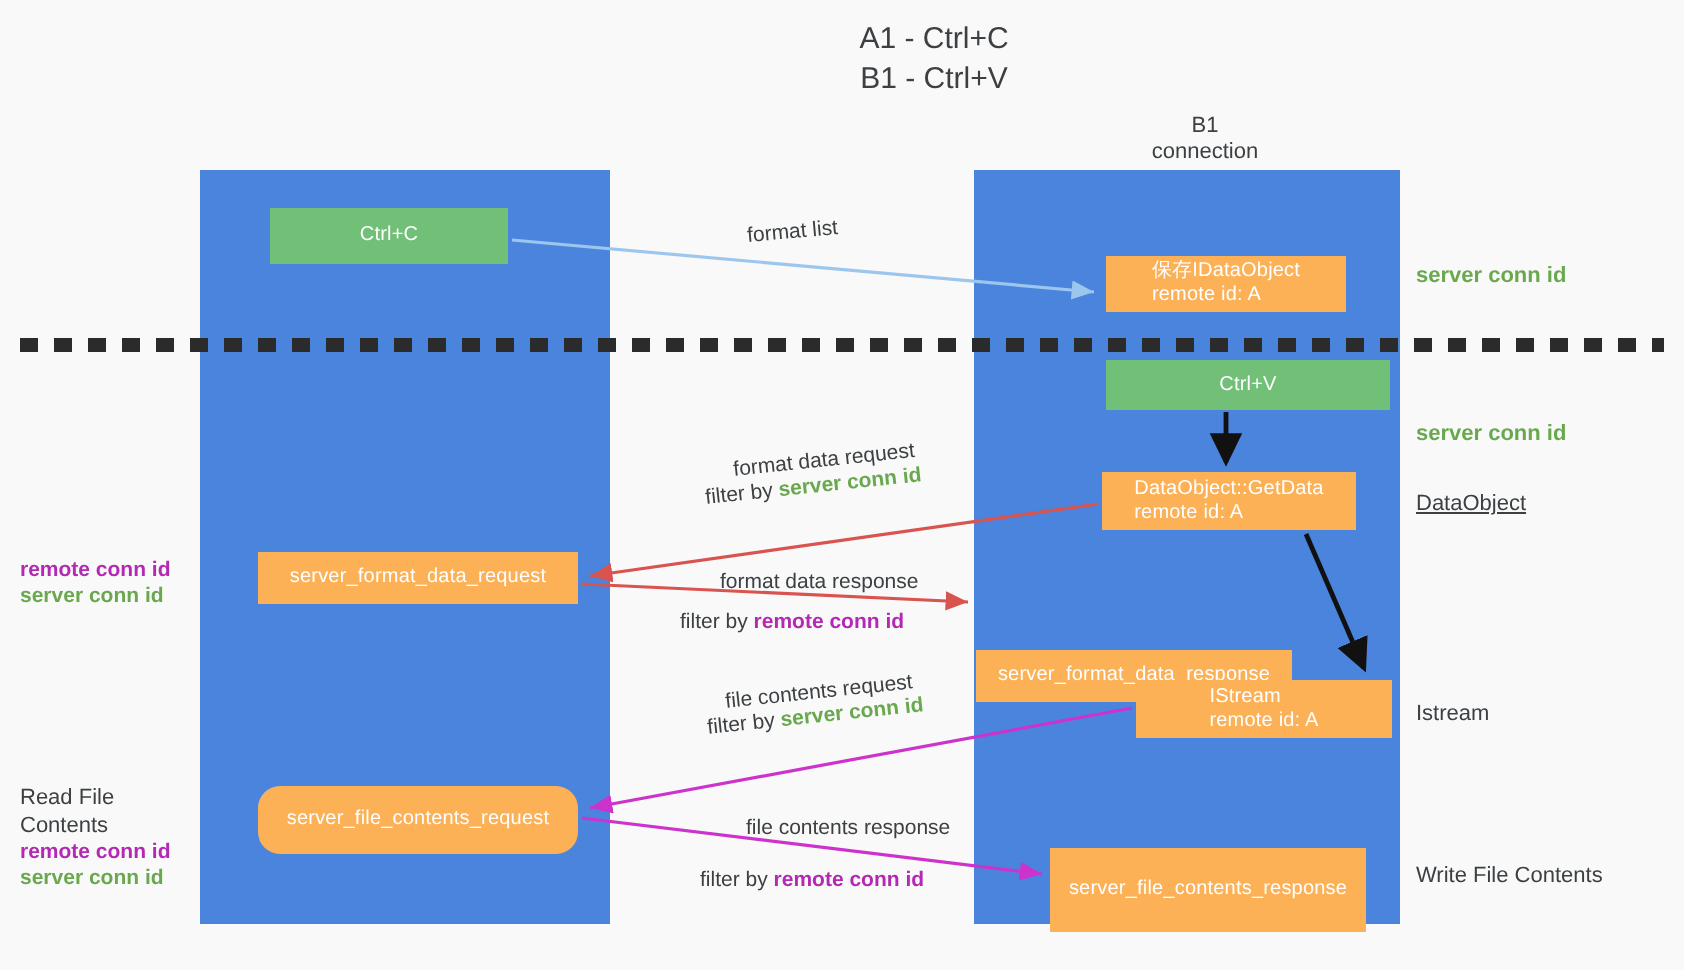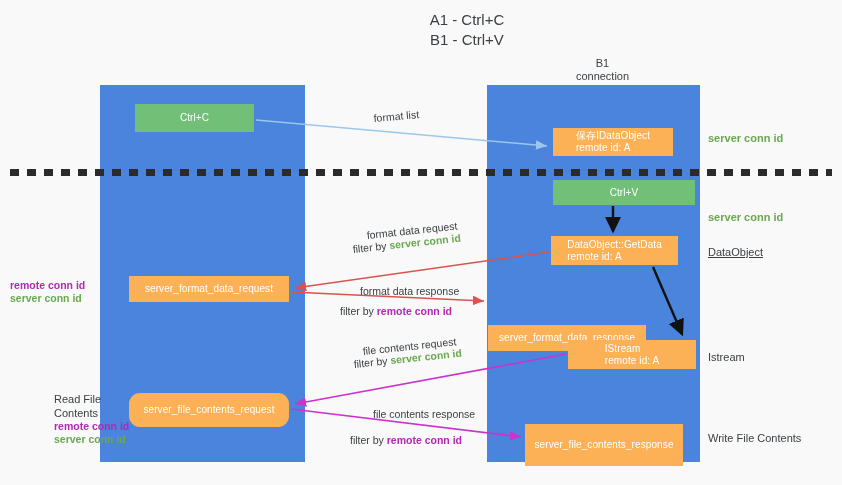--- a/index.html
+++ b/index.html
@@ -74,21 +74,21 @@
   }
   .side.green-txt{color:#6aa84f;font-weight:bold;}
 
   #s-conn1{left:708px;top:131px;}
   #s-conn2{left:708px;top:210px;}
   #s-dataobject{left:708px;top:245px;text-decoration:underline;}
   #s-istream{left:708px;top:350px;}
   #s-write{left:708px;top:431px;}
 
   #s-left-1{left:10px;top:279px;width:88px;text-align:left;}
-  #s-left-2{left:10px;top:392px;width:92px;text-align:left;margin-left:44px;}
+  #s-left-2{left:10px;top:392px;width:92px;text-align:left;}
   .mini-remote{color:#b429b4;font-weight:bold;font-size:10.5px;line-height:13px;display:block;}
   .mini-server{color:#6aa84f;font-weight:bold;font-size:10.5px;line-height:13px;display:block;}
   .mini-plain{color:#3c4043;font-size:11px;line-height:14px;display:block;font-weight:normal;}
 
   
   #arrows{left:0;top:0;width:842px;height:485px;}
 
   
   .flab{
     font-size:10.5px;line-height:14px;color:#3c4043;

